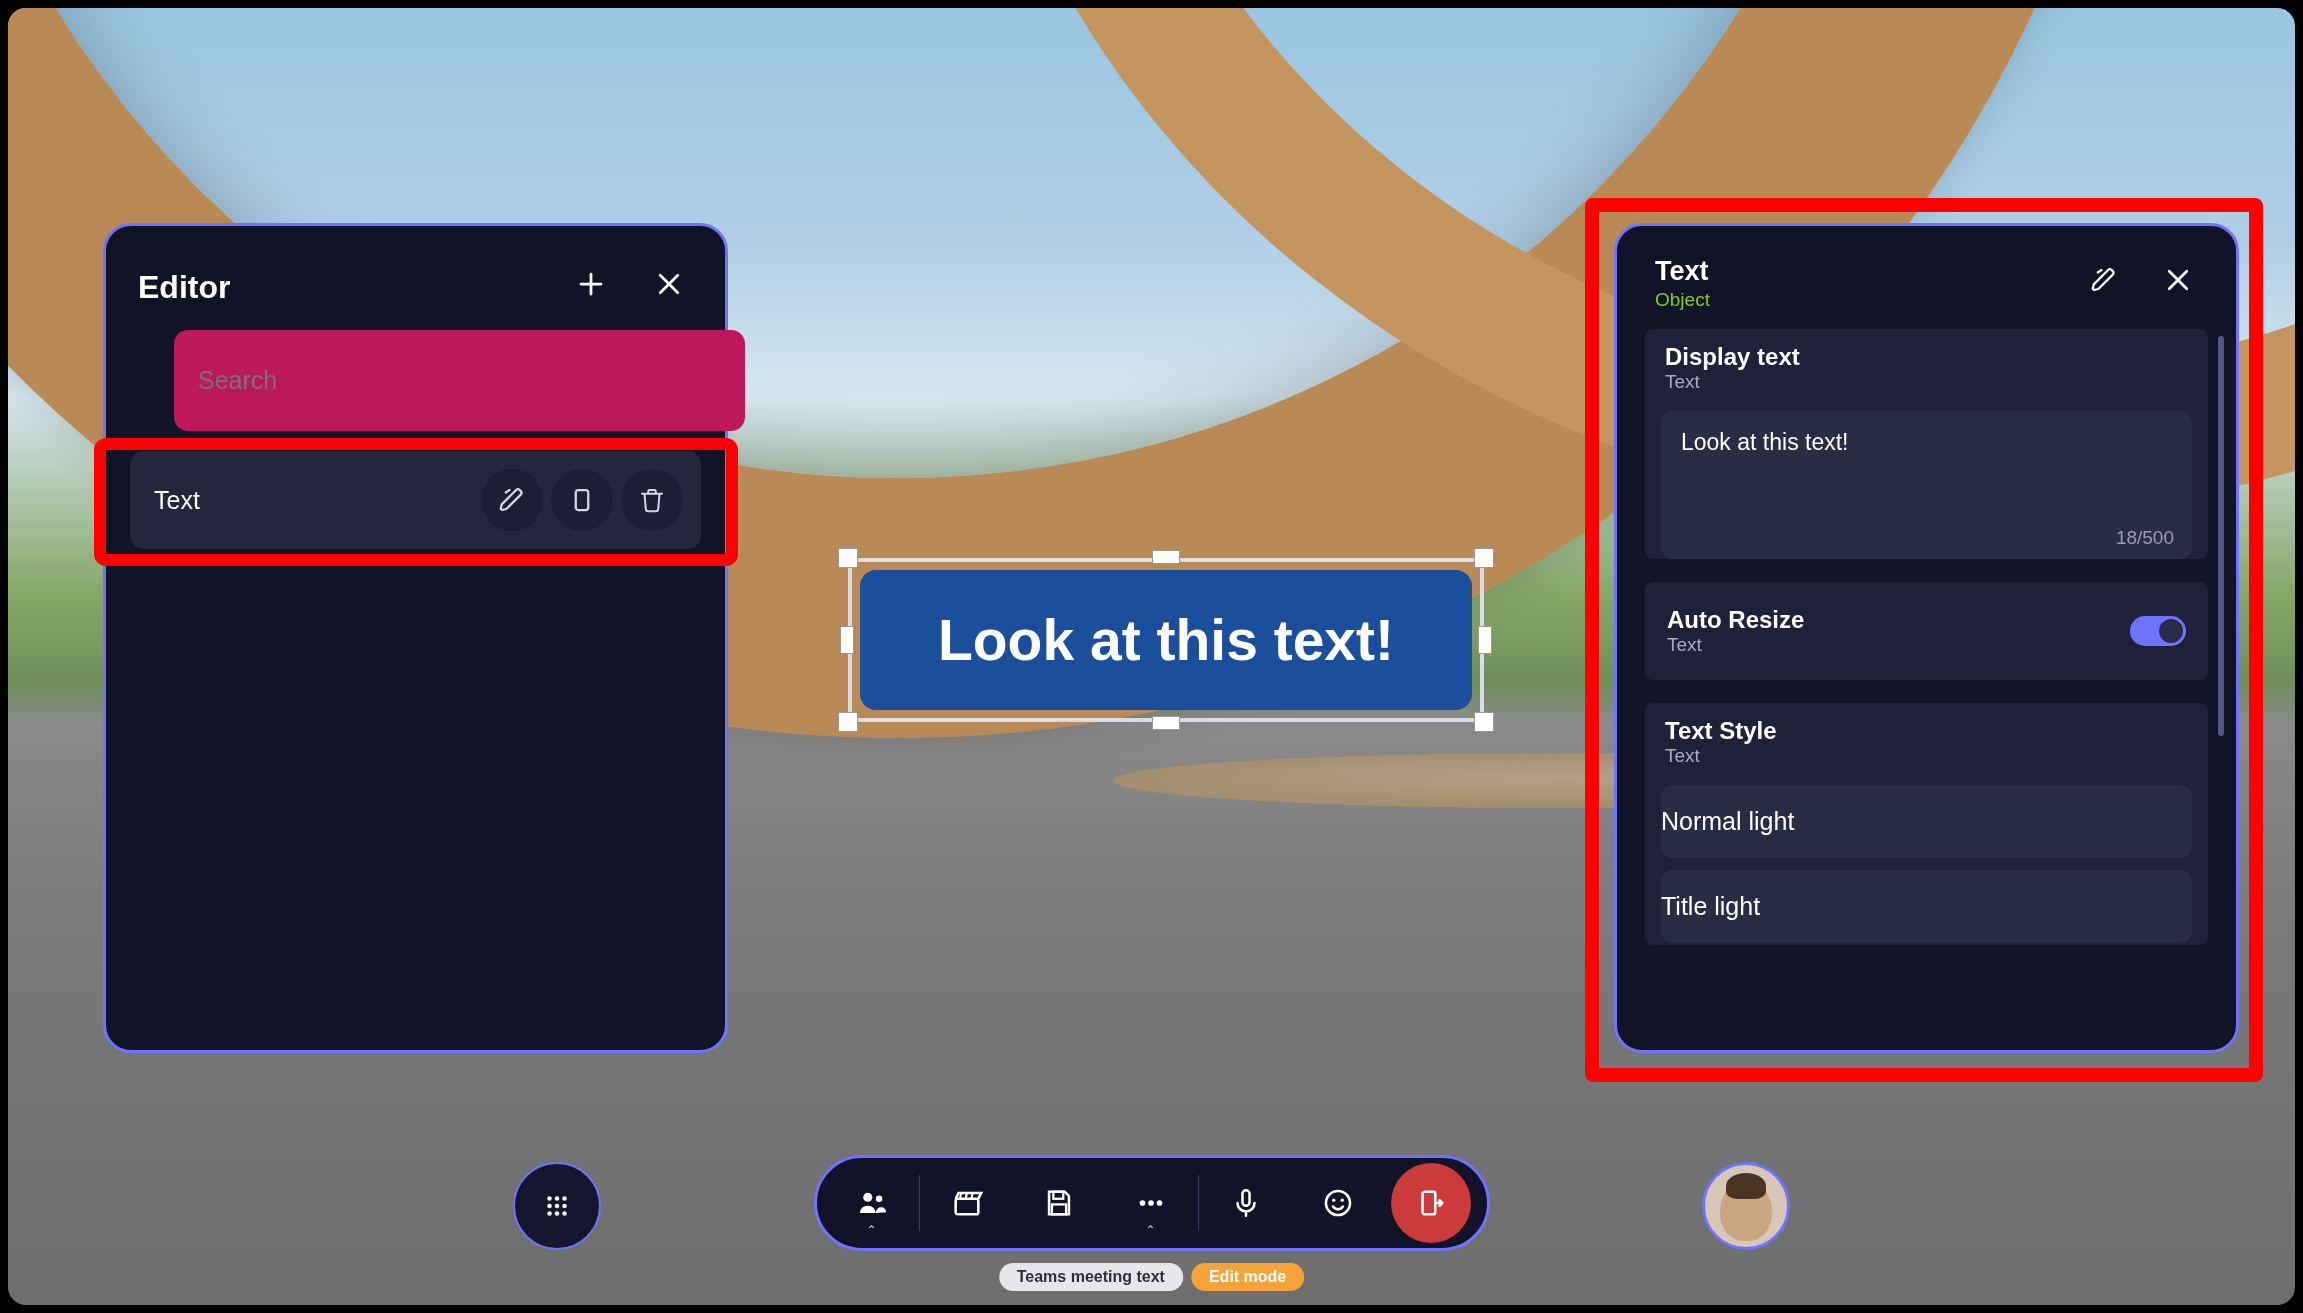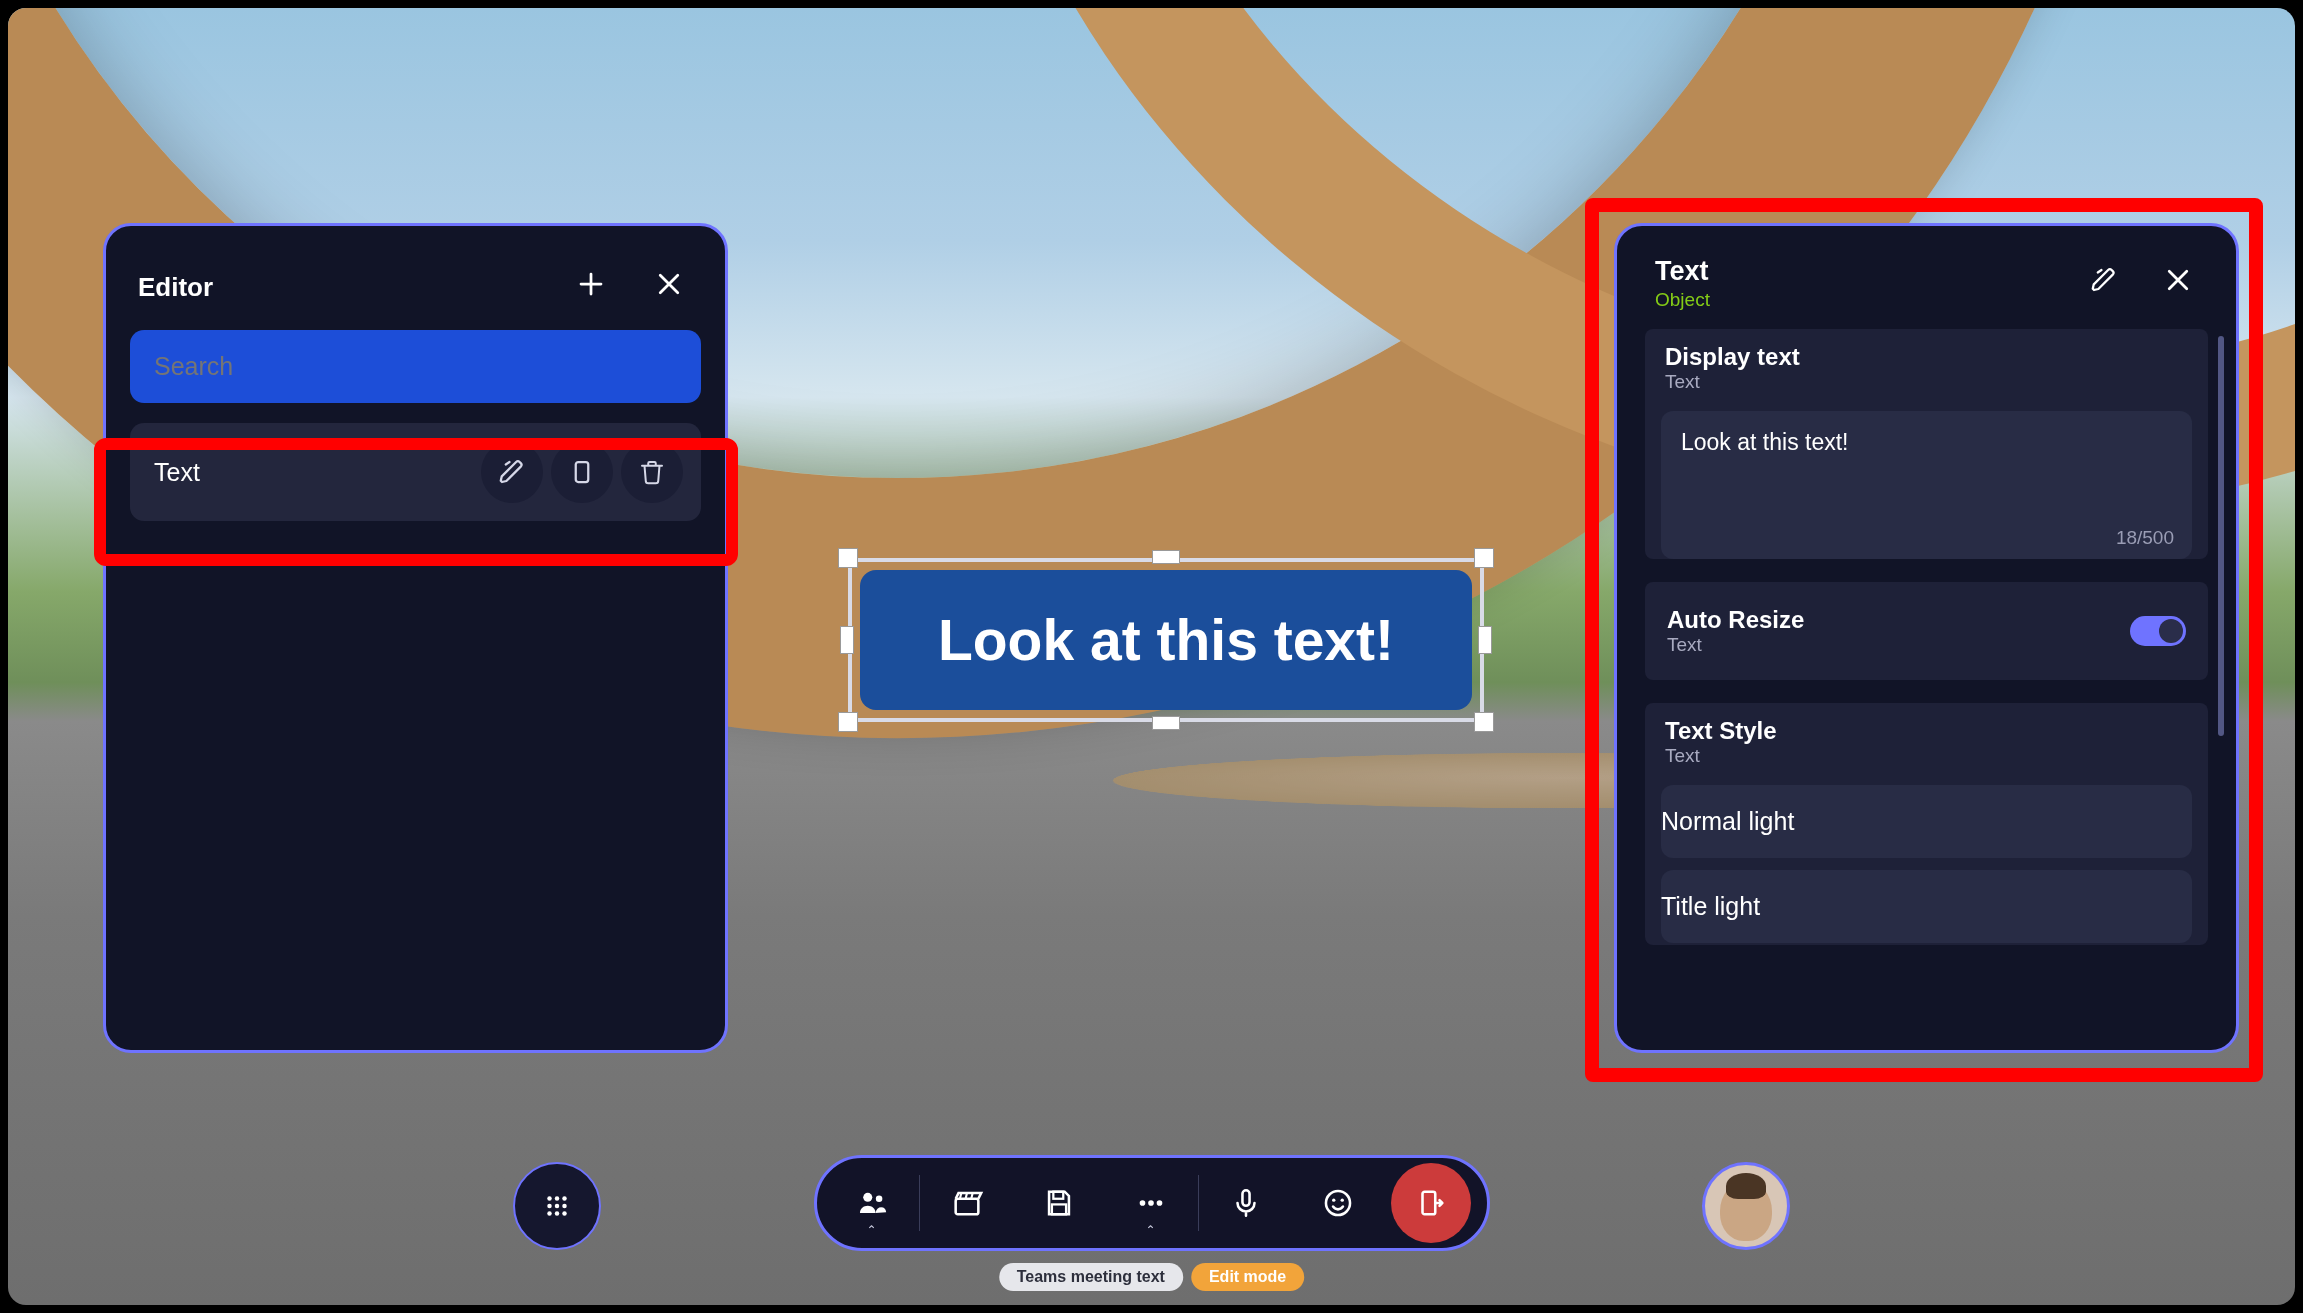--- a/index.html
+++ b/index.html
@@ -60,37 +60,38 @@
       left: 95px; top: 215px;
       width: 625px; height: 830px;
       padding: 24px;
     }
     .panel-header {
       display: flex;
       align-items: center;
       justify-content: space-between;
       padding: 10px 8px 22px 8px;
     }
-    .panel-title { font-size: 26px; font-weight: 600; margin-top: 7px; }
+    .panel-title { font-size: 32px; font-weight: 600; margin-top: 7px; }
     .hdr-actions { display:flex; gap: 30px; align-items:center; }
     .icon-btn {
       width: 48px; height: 48px;
       display: inline-flex; align-items:center; justify-content:center;
       border-radius: 50%;
       cursor: pointer;
       color:#fff;
     }
     .icon-btn svg { width: 30px; height: 30px; }
     .search-box {
       width: 100%;
-      background: #1d4ed8;
+      background: #be185d;
       border-radius: 14px;
-      padding: 22px 24px;
+      padding: 36px 24px;
       color: #d6d8e8;
       font-size: 25px;
+      margin-left: 44px;
     }
     .search-box input {
       background: transparent; border: none; outline: none;
       color: #d6d8e8; font-size: 25px; width: 100%;
     }
     .editor-list { margin-top: 20px; }
     .editor-row {
       display: flex; align-items: center; justify-content: space-between;
       background: #23263d;
       border-radius: 14px;

